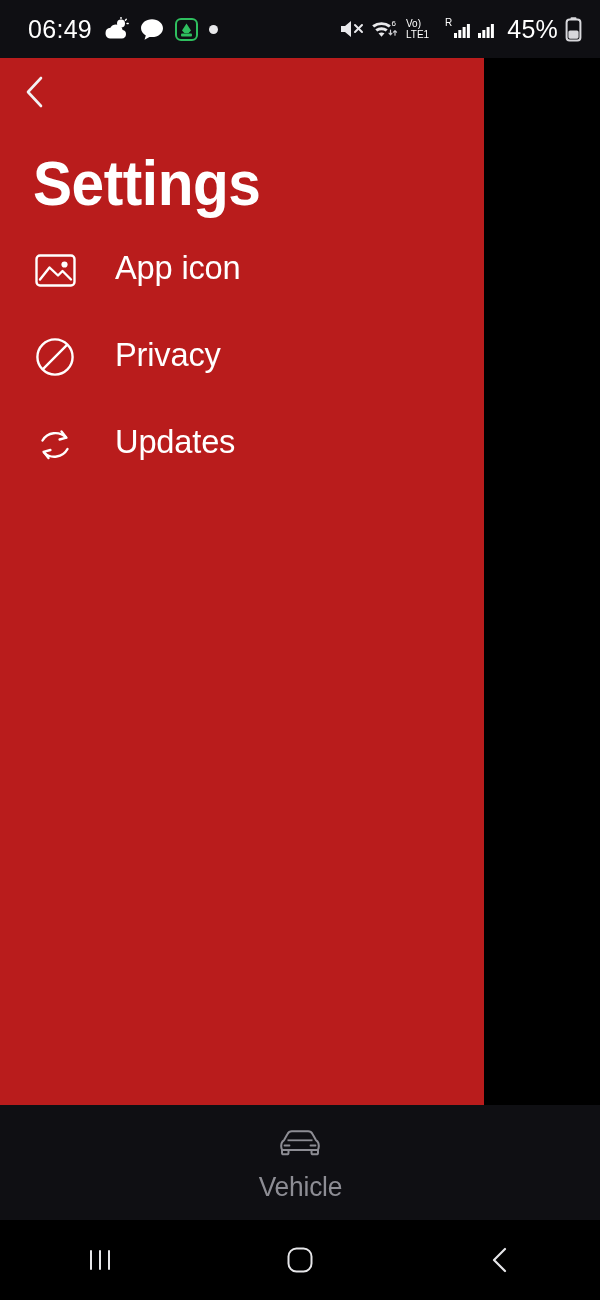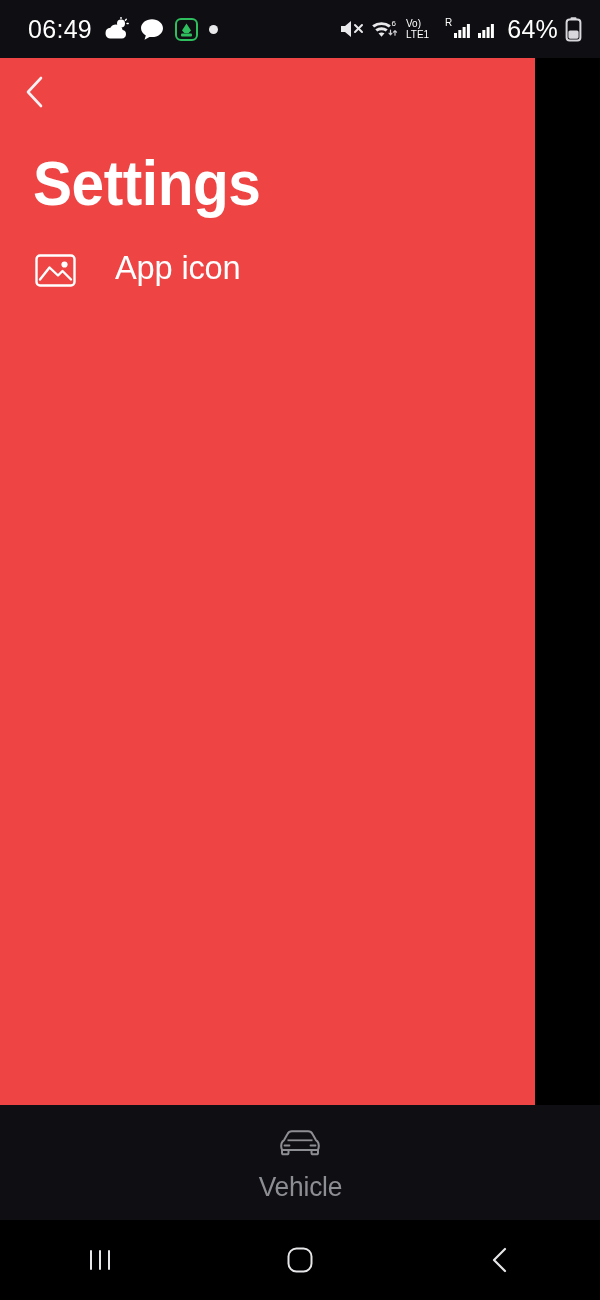--- a/index.html
+++ b/index.html
@@ -4,22 +4,22 @@
 <style>
   * { margin:0; padding:0; box-sizing:border-box; }
   html, body {
     width:600px; height:1300px;
     background:#000;
     font-family:"Liberation Sans", sans-serif;
     overflow:hidden;
   }
   #phone {
     position:relative;
-    width:535px; height:1300px;
-    background:#ef4444;
+    width:484px; height:1300px;
+    background:#b91c1c;
   }
 
   
   #statusbar {
     position:absolute; top:0; left:0;
     width:600px; height:58px;
     background:#0f0f13;
     display:flex; align-items:center;
     padding:0 18px 0 28px;
   }
@@ -195,21 +195,21 @@
 
       <svg class="sb-icon" width="20" height="24" viewBox="0 0 20 24">
         <g fill="#ffffff">
           <rect x="0" y="16" width="3" height="5"></rect>
           <rect x="4.3" y="13" width="3" height="8"></rect>
           <rect x="8.6" y="10" width="3" height="11"></rect>
           <rect x="12.9" y="7" width="3" height="14"></rect>
         </g>
       </svg>
 
-      <div class="battery-pct">64%</div>
+      <div class="battery-pct">45%</div>
 
       <svg class="sb-icon" width="17" height="26" viewBox="0 0 17 26">
         <rect x="5.5" y="1.3" width="6" height="2.4" rx="1" fill="#d8d8dc"></rect>
         <rect x="1.6" y="3.5" width="13.8" height="21" rx="3" fill="none" stroke="#d8d8dc" stroke-width="2"></rect>
         <rect x="3.4" y="14.5" width="10.2" height="8.2" rx="1.6" fill="#d8d8dc"></rect>
       </svg>
     </div>
   </div>
 
   <div id="backbtn">
@@ -227,23 +227,43 @@
         <svg width="41" height="33" viewBox="0 0 41 33">
           <rect x="1.5" y="1.5" width="38" height="30" rx="3.5" fill="none" stroke="#ffffff" stroke-width="2.4"></rect>
           <circle cx="29.5" cy="10.5" r="3.1" fill="#ffffff"></circle>
           <path d="M5 25.5 L14.5 13.5 L23 21.5 L27.5 17 L36 25.5" fill="none" stroke="#ffffff" stroke-width="2.4" stroke-linecap="round" stroke-linejoin="round"></path>
         </svg>
       </div>
       <div class="menu-label">App icon</div>
     </div>
 
 
-
-
-
+    <div class="menu-row">
+      <div class="menu-icon">
+        <svg width="40" height="40" viewBox="0 0 40 40">
+          <circle cx="20" cy="20" r="17.6" fill="none" stroke="#ffffff" stroke-width="2.4"></circle>
+          <line x1="8.2" y1="31.8" x2="31.8" y2="8.2" stroke="#ffffff" stroke-width="2.4" stroke-linecap="round"></line>
+        </svg>
+      </div>
+      <div class="menu-label">Privacy</div>
+    </div>
+
+
+
+    <div class="menu-row">
+      <div class="menu-icon">
+        <svg width="40" height="40" viewBox="0 0 40 40">
+          <path d="M31 13.5A15 15 0 0 0 7.5 16.5" fill="none" stroke="#ffffff" stroke-width="2.4" stroke-linecap="round"></path>
+          <path d="M9 28.5A15 15 0 0 0 32.5 25" fill="none" stroke="#ffffff" stroke-width="2.4" stroke-linecap="round"></path>
+          <path d="M26.5 7.5 L31.4 13.7 L24.6 15.5" fill="none" stroke="#ffffff" stroke-width="2.4" stroke-linecap="round" stroke-linejoin="round"></path>
+          <path d="M13.5 34 L8.6 27.8 L15.4 26" fill="none" stroke="#ffffff" stroke-width="2.4" stroke-linecap="round" stroke-linejoin="round"></path>
+        </svg>
+      </div>
+      <div class="menu-label">Updates</div>
+    </div>
 
   </div>
 
   <div id="tabbar">
 
     <div class="tab inactive">
       <div class="tab-icon">
         <svg width="46" height="32" viewBox="0 0 46 32">
           <path d="M5 23.5v3.2a1.6 1.6 0 0 0 1.6 1.6h3.3a1.6 1.6 0 0 0 1.6-1.6v-2" fill="none" stroke="#8d8d94" stroke-width="2"></path>
           <path d="M41 23.5v3.2a1.6 1.6 0 0 1-1.6 1.6h-3.3a1.6 1.6 0 0 1-1.6-1.6v-2" fill="none" stroke="#8d8d94" stroke-width="2"></path>

